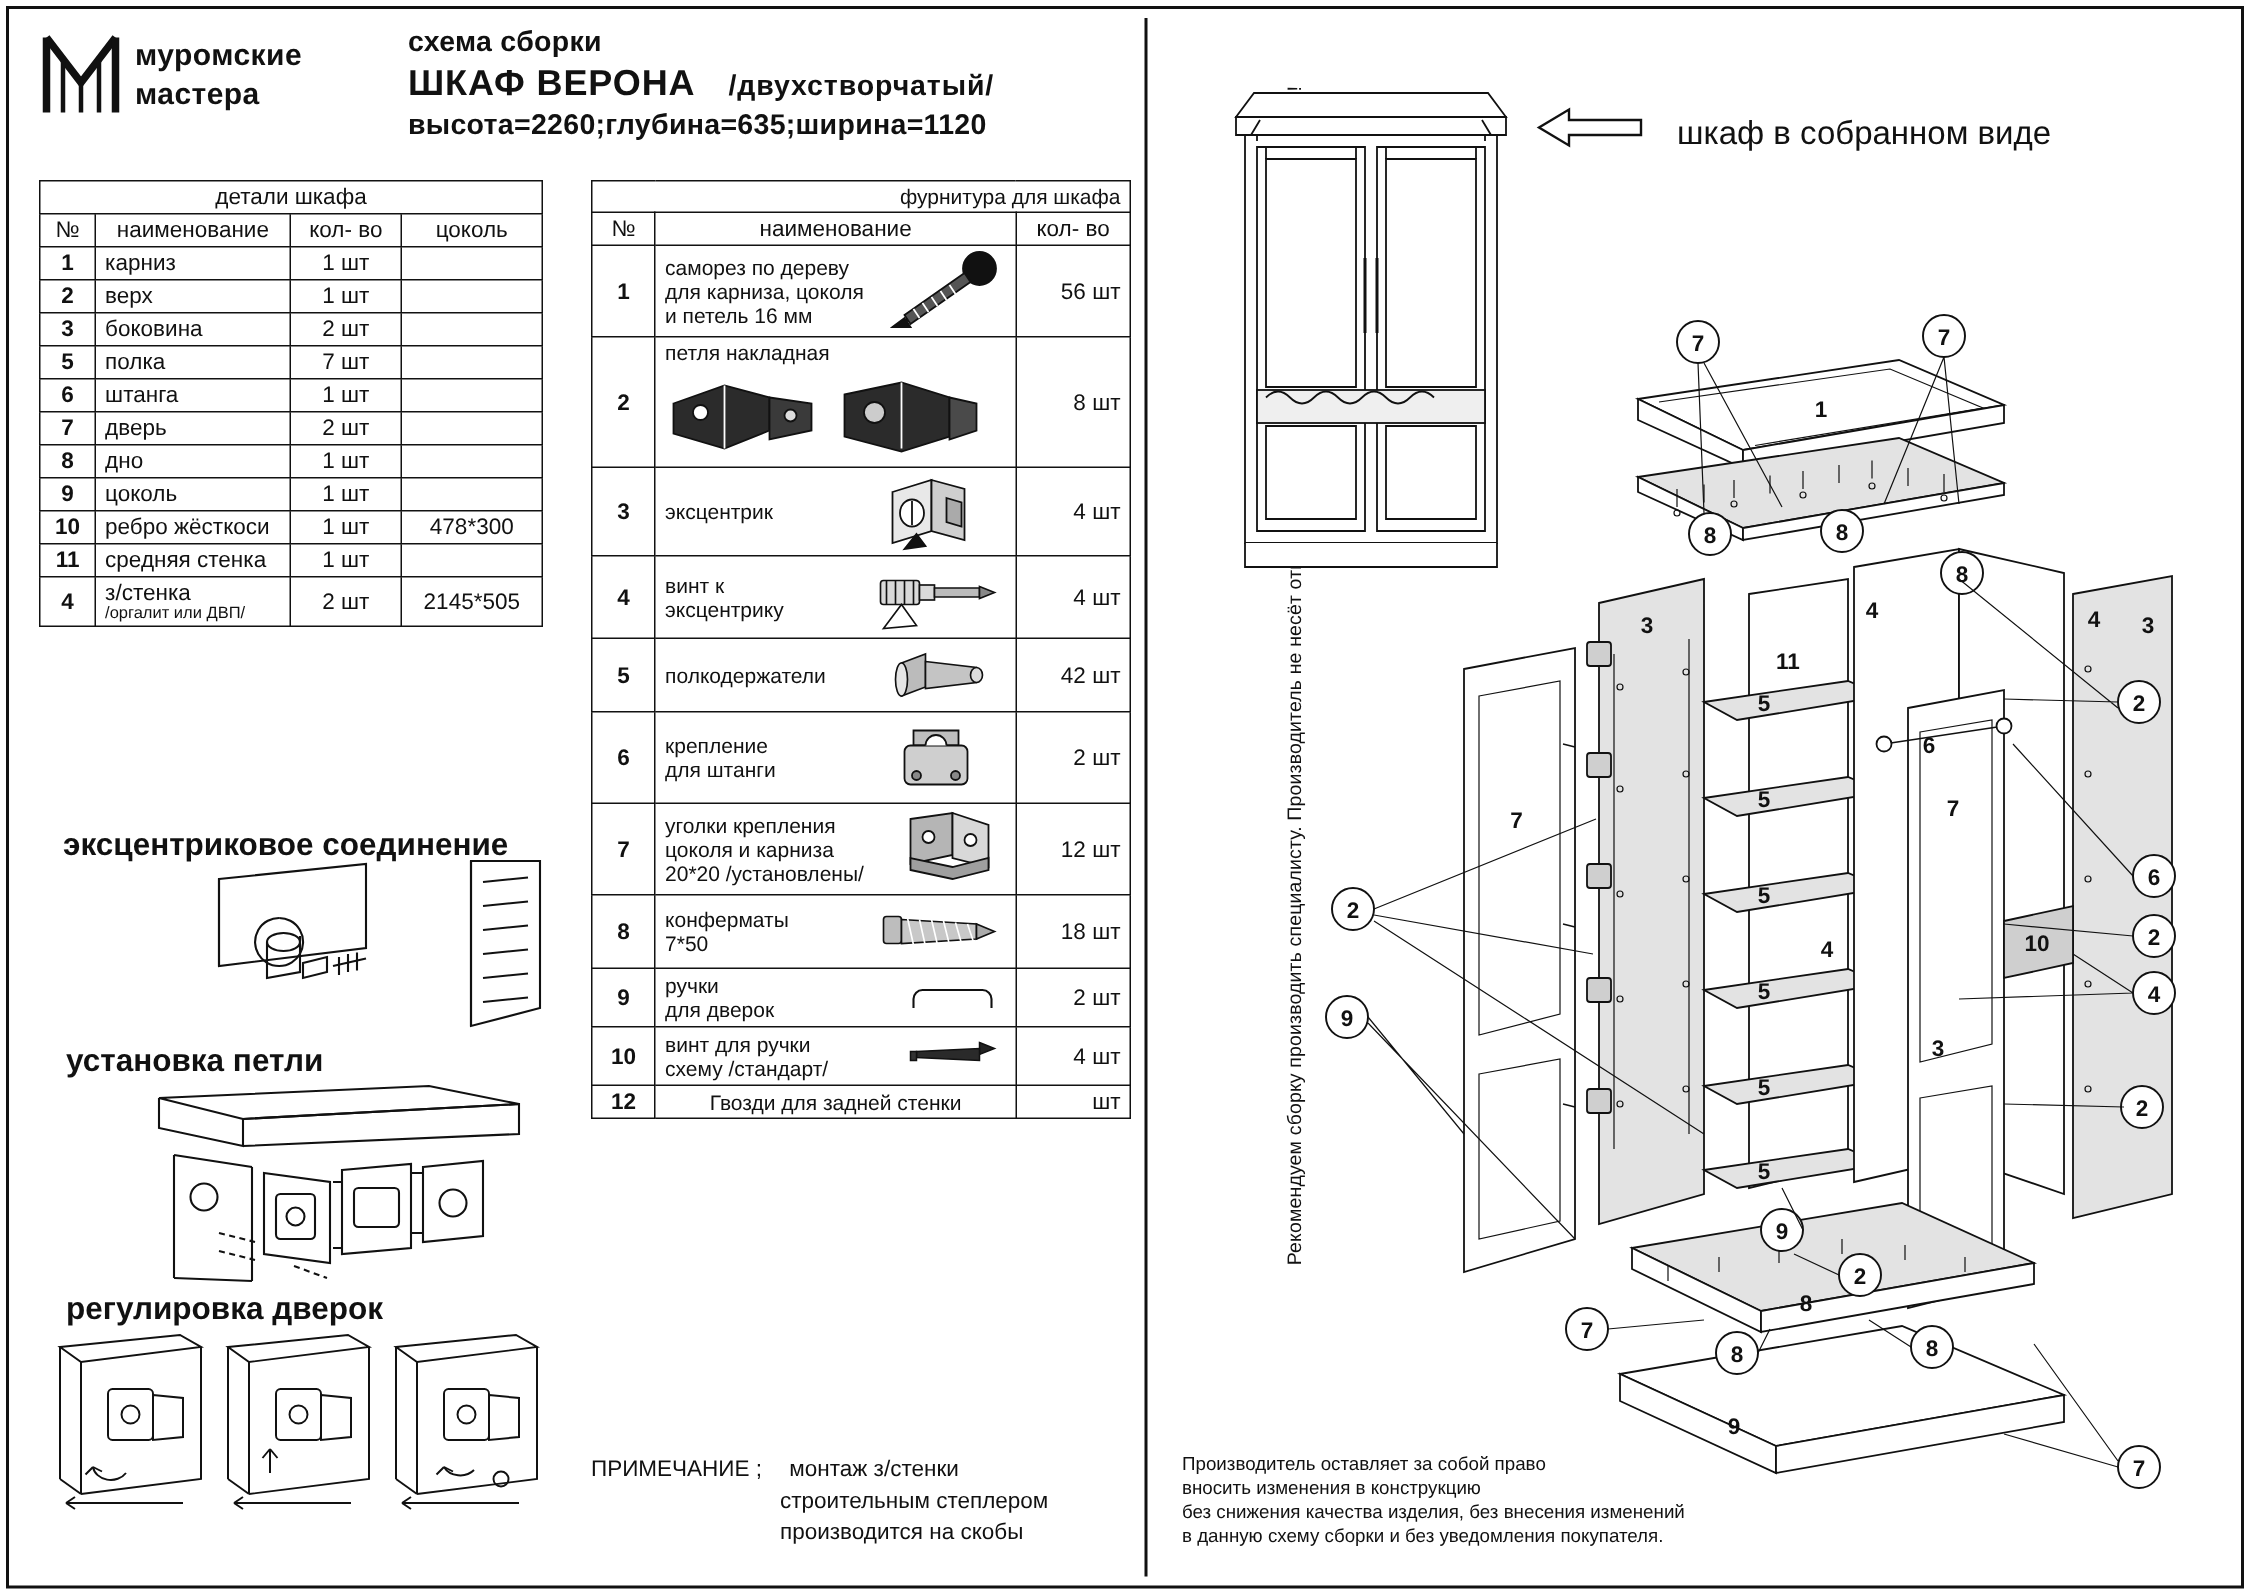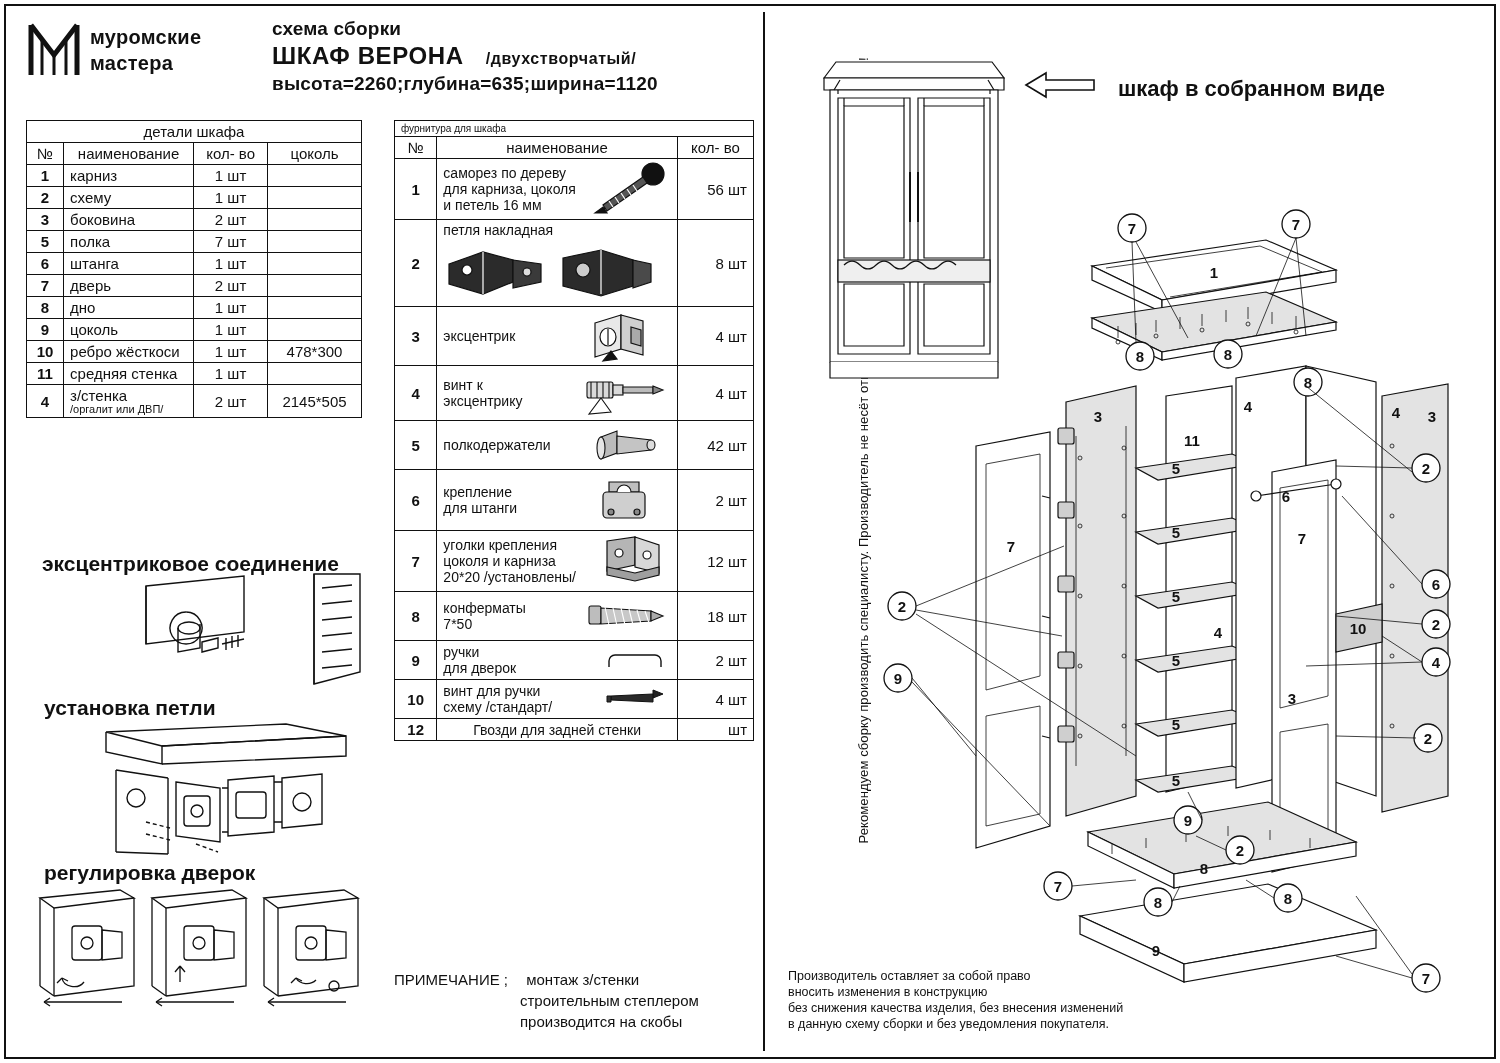--- a/index.html
+++ b/index.html
@@ -24,21 +24,21 @@
   }
   
   .logo {
     position:absolute; left:22px; top:14px; width:220px; height:62px;
   }
   .logo-mark { position:absolute; left:0; top:2px; width:54px; height:56px; }
   .logo-text { position:absolute; left:62px; top:4px; font-size:20px; line-height:26px; font-weight:600; letter-spacing:.3px;}
   .title-block { position:absolute; left:266px; top:12px; width:480px; }
   .title-l1 { font-size:19px; font-weight:700; letter-spacing:.2px; }
   .title-l2 { font-size:24px; font-weight:700; letter-spacing:.6px; margin-top:2px;}
-  .title-l2 .sub { font-weight:700; font-size:16px; margin-left:22px;margin-top:16px;}
+  .title-l2 .sub { font-weight:700; font-size:19px; margin-left:22px;margin-top:16px;}
   .title-l3 { font-size:19px; font-weight:700; margin-top:3px; letter-spacing:.2px;}
 
   table.tbl { border-collapse:collapse; font-size:15px; }
   table.tbl th, table.tbl td { border:1.6px solid #111; padding:2px 6px; }
   
   .parts { position:absolute; left:20px; top:114px; width:336px; }
   .parts table { width:100%; }
   .parts .cap { text-align:center; font-size:15px; }
   .parts .hdr td { text-align:center; font-weight:400; }
   .parts td.num { text-align:center; width:38px; font-weight:700; }
@@ -47,21 +47,21 @@
   .parts td.size { text-align:center; width:96px; }
   .parts td.name small { font-size:11px; display:block; line-height:11px;}
 
   .h-exc { position:absolute; left:36px; top:546px; font-size:21px; font-weight:700; }
   .h-hinge { position:absolute; left:38px; top:690px; font-size:21px; font-weight:700; }
   .h-adj { position:absolute; left:38px; top:855px; font-size:21px; font-weight:700; }
 
   
   .hw { position:absolute; left:388px; top:114px; width:360px; }
   .hw table { width:100%; }
-  .hw .cap { text-align:left; font-size:10px; }
+  .hw .cap { text-align:right; font-size:14px; }
   .hw .hdr td { text-align:center; }
   .hw td.num { text-align:center; width:40px; }
   .hw td.name { width:218px; font-size:14px; vertical-align:middle; position:relative; height:100%; }
   .hw td.qty { text-align:right; width:72px; font-size:15px; }
   .hw td.name .txt { display:inline-block; }
   .hwcell { display:flex; align-items:center; justify-content:space-between; gap:4px;}
   .hwpic { flex:0 0 auto; }
 
   .note { position:absolute; left:388px; top:963px; font-size:15px; line-height:21px; }
   .note .ind { padding-left:126px; display:block;}
@@ -69,21 +69,21 @@
   
   .vtext {
     position:absolute; left:-243px; top:480px;
     transform:rotate(-90deg);
     transform-origin:center;
     width:620px; text-align:center;
     font-size:13px; letter-spacing:.1px; white-space:nowrap;
   }
   .vtext-wrap { position:absolute; left:790px; top:40px; width:20px; height:920px; }
   .arrow-left { position:absolute; left:1018px; top:64px; }
-  .assembled-label { position:absolute; left:1112px; top:70px; font-size:22px; font-weight:700;}
+  .assembled-label { position:absolute; left:1112px; top:70px; font-size:22px; font-weight:400;}
   .disclaimer { position:absolute; left:782px; top:962px; font-size:12.5px; line-height:16px; }
 
   svg { display:block; }
   .cal { position:absolute; }
   text { font-family:"Liberation Sans", sans-serif; }
 </style>
 </head>
 <body>
 
 <div class="page">
@@ -126,21 +126,21 @@
         <td>цоколь</td>
       </tr>
       <tr>
             <td class="num">1</td>
             <td class="name">карниз</td>
             <td class="qty">1 шт</td>
             <td class="size"></td>
           </tr>
       <tr>
             <td class="num">2</td>
-            <td class="name">схему</td>
+            <td class="name">верх</td>
             <td class="qty">1 шт</td>
             <td class="size"></td>
           </tr>
       <tr>
             <td class="num">3</td>
             <td class="name">боковина</td>
             <td class="qty">2 шт</td>
             <td class="size"></td>
           </tr>
       <tr>

